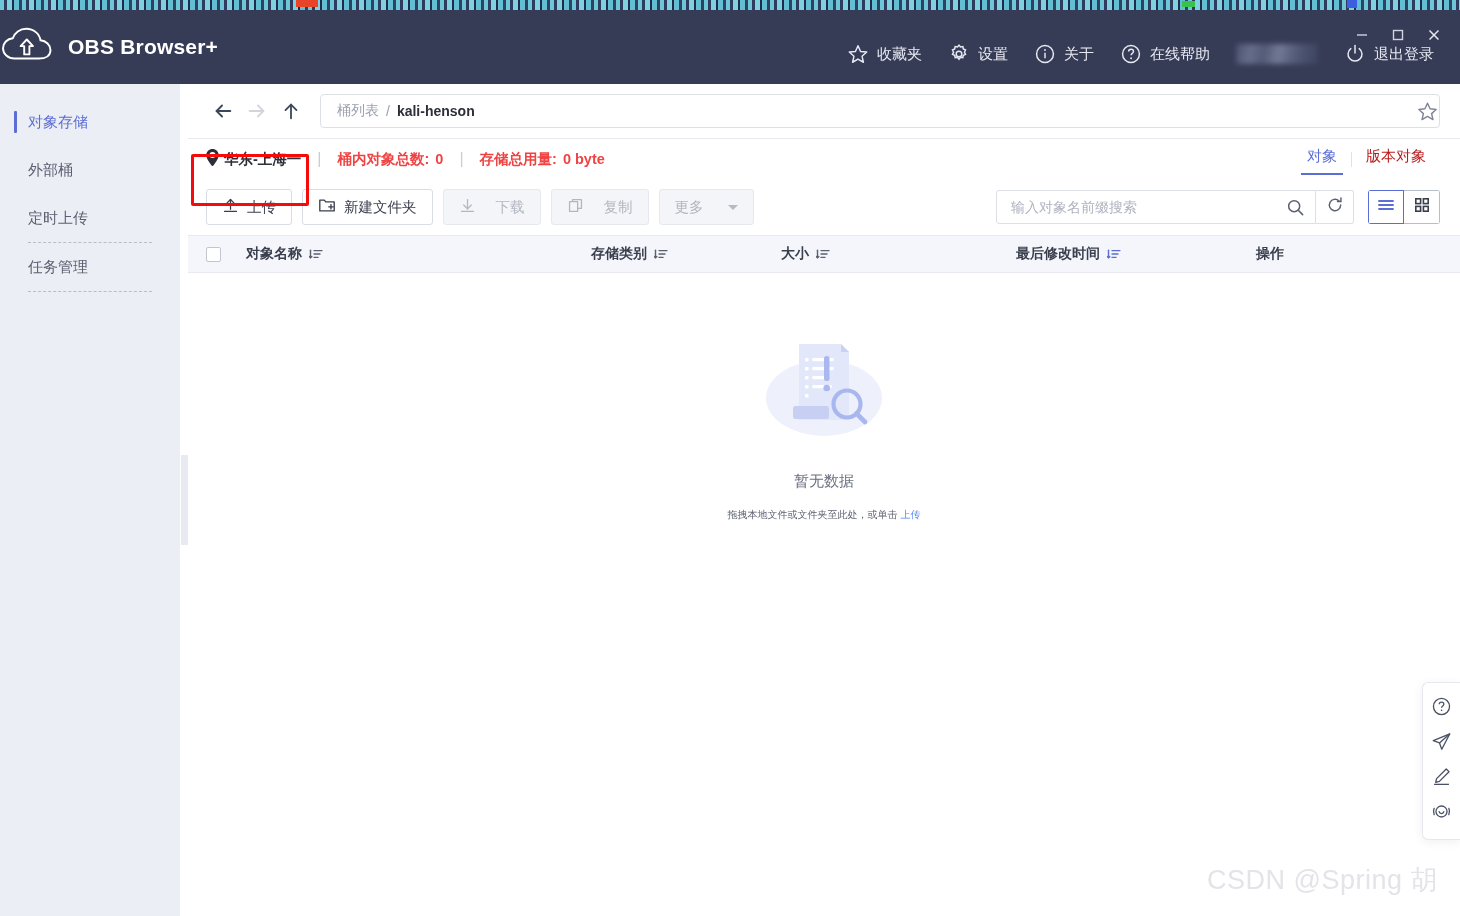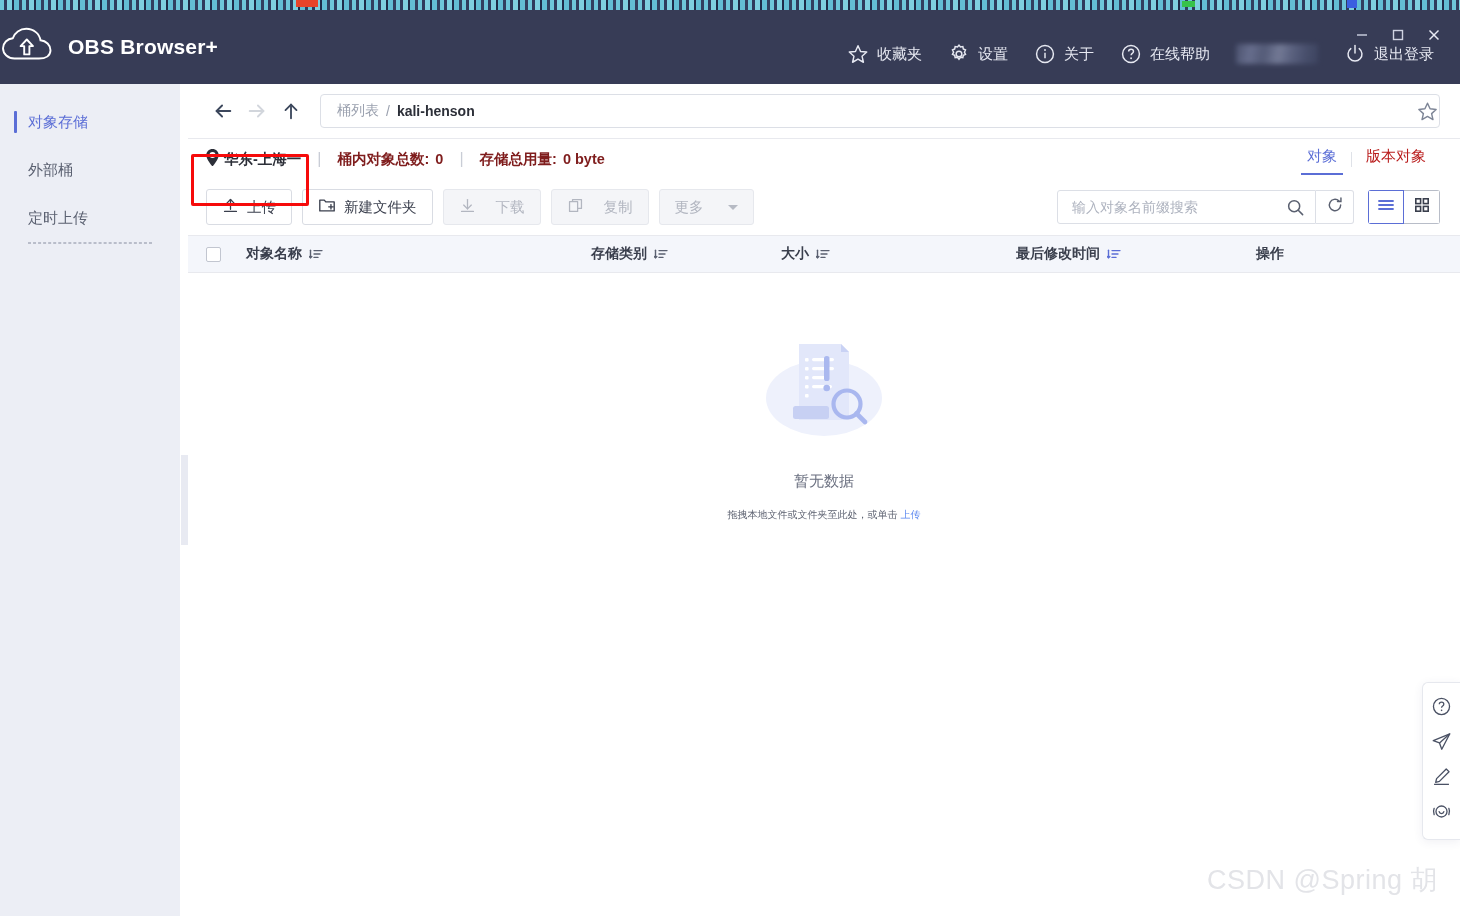--- a/index.html
+++ b/index.html
@@ -122,21 +122,21 @@
   .crumb-cur { font-size: 14px; color: #2c2f38; font-weight: bold; }
   .crumb-star { margin-left: auto; cursor: pointer; display: flex; }
 
   
   .info-row {
     height: 40px; display: flex; align-items: center;
     padding: 0 20px 0 18px; position: relative;
   }
   .info-region { display: flex; align-items: center; gap: 5px; font-size: 14.5px; color: #2c2f38; font-weight: bold; }
   .info-div { color: #c9cdd6; margin: 0 16px; font-weight: normal; }
-  .info-txt { font-size: 14.5px; color: #7f1d1d; font-weight: bold; }
+  .info-txt { font-size: 14.5px; color: #ef4444; font-weight: bold; }
 
   .tabs {
     margin-left: auto; display: flex; align-items: center; gap: 0;
   }
   .tab {
     font-size: 15px; color: #b91c1c; padding: 4px 14px 9px 14px; cursor: pointer;
     position: relative;
   }
   .tab.active { color: #5b6ed6; }
   .tab.active::after {
@@ -164,21 +164,21 @@
     border-left: 5px solid transparent; border-right: 5px solid transparent;
     border-top: 5px solid #b6bac4;
   }
   .red-box {
     position: absolute; left: 3px; top: -25px; width: 118px; height: 52px;
     border: 3px solid #f60b0b; border-radius: 2px; pointer-events: none;
   }
 
   .tb-right { margin-left: auto; display: flex; align-items: center; gap: 0; }
   .search-wrap {
-    width: 259px; height: 34px; border: 1px solid #dcdfe6; border-radius: 3px 0 0 3px;
+    width: 320px; height: 34px; border: 1px solid #dcdfe6; border-radius: 3px 0 0 3px;
     display: flex; align-items: center; padding: 0 10px 0 14px; background: #fff;
   }
   .search-wrap input {
     flex: 1; border: none; outline: none; font-size: 14px; color: #3a3f4d;
     font-family: "Liberation Sans", sans-serif; background: transparent;
   }
   .search-wrap input::placeholder { color: #aeb3bf; }
   .search-ico { cursor: pointer; display: flex; }
   .refresh-btn {
     width: 38px; height: 34px; border: 1px solid #dcdfe6; border-left: none;
@@ -343,20 +343,23 @@
   <div class="side-item active">
     <span>对象存储</span>
   </div>
   <div class="side-item">
     <span>外部桶</span>
   </div>
   <div class="side-item">
     <span>定时上传</span>
   </div>
   <div class="side-sep"></div>
+  <div class="side-item">
+    <span>任务管理</span>
+  </div>
   <div class="side-sep"></div>
 </div>
 
 <div class="collapse-handle">
   <span class="tri"></span>
 </div>
 
 <div class="main">
 
   <div class="crumb-row">

